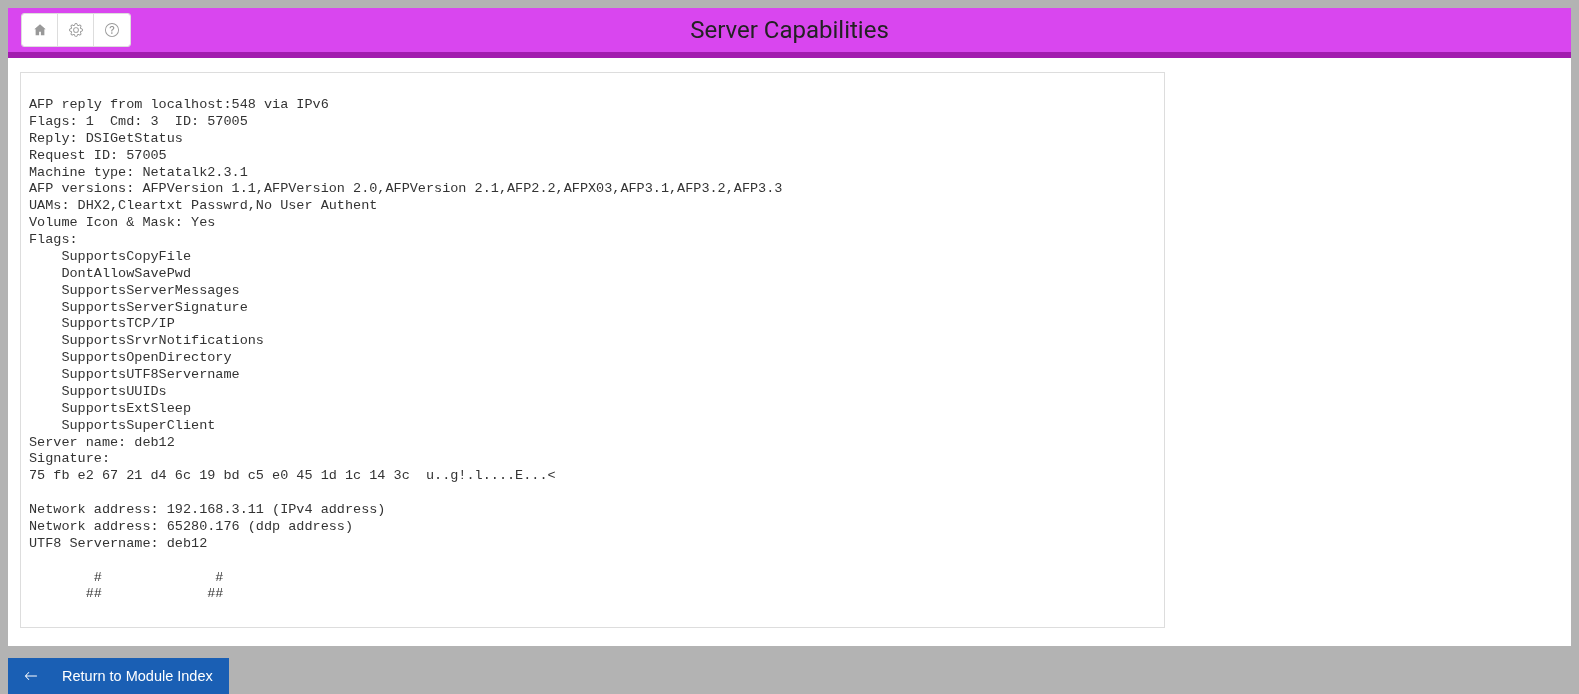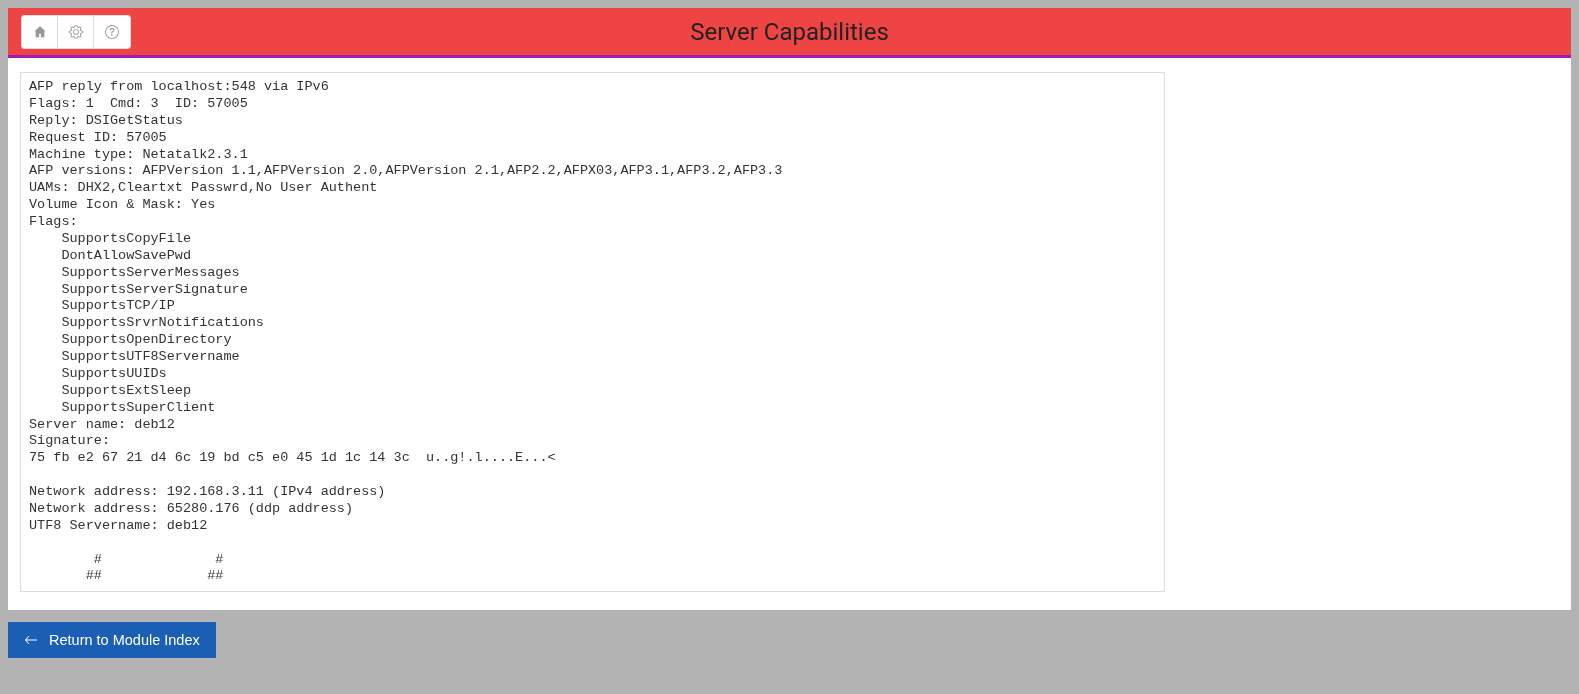--- a/index.html
+++ b/index.html
@@ -9,22 +9,22 @@
     }
     body {
       font-family: -apple-system, BlinkMacSystemFont, "Segoe UI", Roboto, "Helvetica Neue", Arial, sans-serif;
       background: #b3b3b3;
       padding: 8px;
     }
     .page-container {
       background: #fff;
     }
     .header-bar {
-      background: #ef4444;
-      border-bottom: 3px solid #a21caf;
+      background: #d946ef;
+      border-bottom: 6px solid #a21caf;
       padding: 1px;
       display: flex;
       align-items: center;
       position: relative;
       min-height: 50px;
     }
     .icon-buttons {
       display: flex;
       margin-left: 12px;
       border: 1px solid #ddd;
@@ -58,42 +58,42 @@
       padding: 14px 12px 18px 12px;
       background: #fff;
     }
     .intro-text {
       font-size: 14px;
       color: #222;
       margin-bottom: 10px;
     }
     .capabilities-box {
       border: 1px solid #ddd;
-      padding: 6px 8px;
+      padding: 24px 8px;
       font-family: "Courier New", Courier, monospace;
       font-size: 13.5px;
       line-height: 1.25;
       color: #333;
       white-space: pre;
       overflow-x: auto;
       max-width: 1145px;
     }
     .footer-bar {
       padding: 12px 0 8px 0;
     }
     .return-btn {
       background: #1a5fb4;
       color: #fff;
       border: none;
       padding: 10px 16px;
       font-size: 14.5px;
       cursor: pointer;
       display: inline-flex;
       align-items: center;
-      gap: 11px;
+      gap: 24px;
       border-radius: 0;
     }
     svg {
       display: block;
     }
   </style>
 </head>
 <body>
 
 <div class="page-container">

